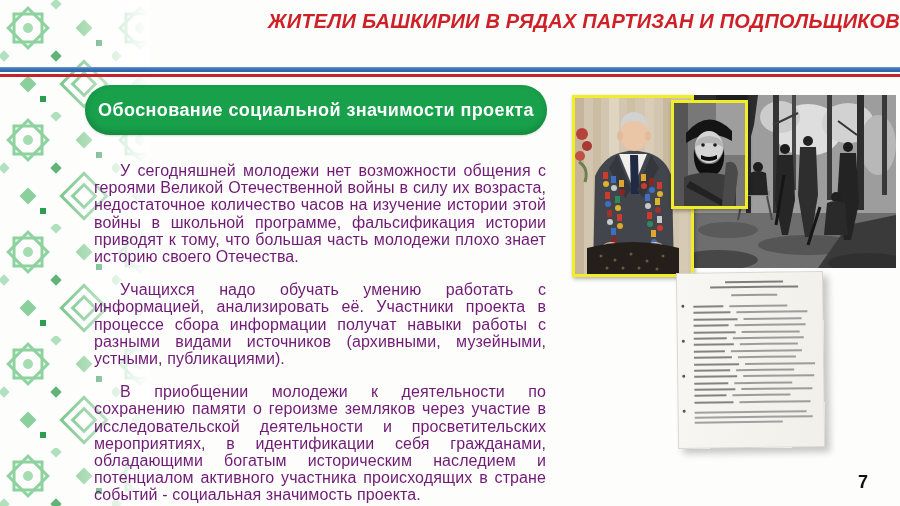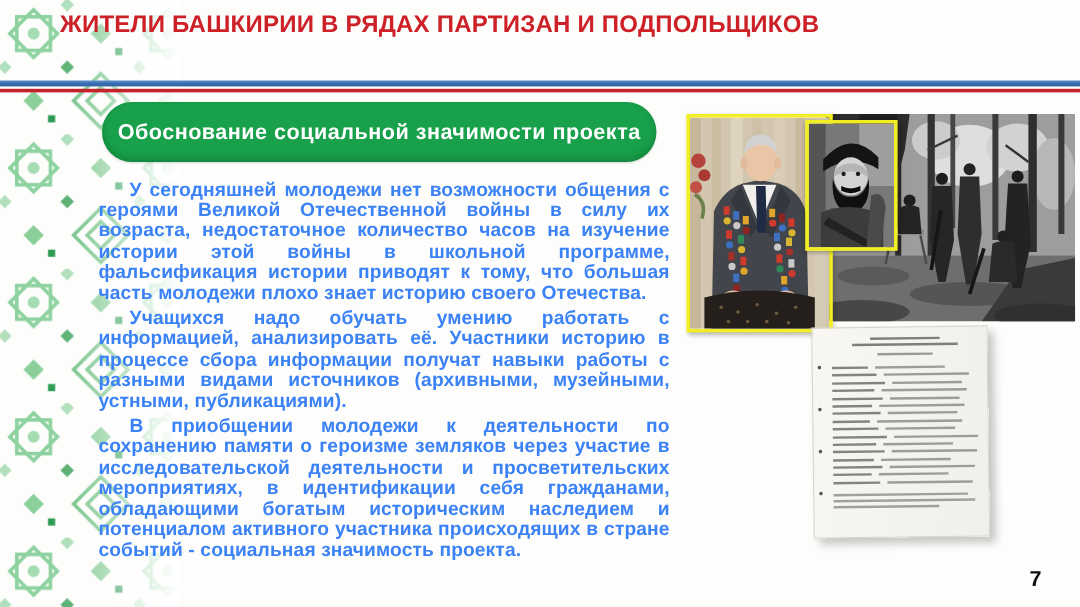--- a/index.html
+++ b/index.html
@@ -3,41 +3,41 @@
 <meta charset="utf-8">
 <style>
   html,body{margin:0;padding:0;background:#e9e9e9;}
   .slide{
     position:relative;width:900px;height:506px;background:#fdfdfc;
     overflow:hidden;font-family:"Liberation Sans",sans-serif;
   }
   
   .ornament{position:absolute;left:0;top:0;width:150px;height:506px;z-index:1;}
   
-  .title-block{position:absolute;left:50px;right:0;top:10px;text-align:left;z-index:3;}
+  .title-block{position:absolute;left:50px;right:0;top:10px;text-align:right;z-index:3;font-style:italic;}
   .title-line{
     color:#cd2127;font-weight:bold;font-size:20px;line-height:23px;letter-spacing:.2px;
   }
   
   .stripe{position:absolute;left:0;width:900px;z-index:3;}
   .stripe.blue{top:67px;height:5px;background:linear-gradient(#6f9bcd,#3a71b4 40%,#2f62a2);}
   .stripe.red{top:74px;height:3px;background:#c5232b;}
   
   .pill{
     position:absolute;left:85px;top:85px;width:462px;height:50px;z-index:4;
     background:#18a04b;border-radius:26px;display:flex;align-items:center;justify-content:center;
     box-shadow:inset 0 -3px 6px rgba(0,60,20,.25), 0 1px 2px rgba(0,0,0,.15);
   }
   .pill span{
     color:#ffffff;font-family:Liberation Sans, sans-serif;font-weight:bold;font-size:18px;letter-spacing:.4px;
   }
   
   .body-text{position:absolute;left:78px;top:146px;width:484px;z-index:4;}
   .body-text p{
-    margin:4px;color:#3b82f6;font-weight:bold;font-size:16px;line-height:17.2px;
+    margin:16px;color:#701a75;font-weight:normal;font-size:16px;line-height:17.2px;
     text-align:justify;text-indent:26px;letter-spacing:.1px;
   }
   
   .photo{position:absolute;overflow:hidden;}
   .photo svg{display:block;width:100%;height:100%;}
   .photo-forest{left:688px;top:95px;width:208px;height:173px;z-index:4;}
   .photo-veteran{left:572px;top:95px;width:116px;height:176px;z-index:5;border:3px solid #f2ee25;box-shadow:1px 2px 4px rgba(0,0,0,.3);}
   .photo-portrait{left:671px;top:100px;width:71px;height:103px;z-index:6;border:3px solid #f2ee25;box-shadow:1px 2px 4px rgba(0,0,0,.35);}
   
   .doc{
@@ -108,21 +108,21 @@
 
   <div class="stripe blue"></div>
   <div class="stripe red"></div>
 
   <div class="pill">
     <span>Обоснование социальной значимости проекта</span>
   </div>
 
   <div class="body-text">
     <p>У сегодняшней молодежи нет возможности общения с героями Великой Отечественной войны в силу их возраста, недостаточное количество часов на изучение истории этой войны в школьной программе, фальсификация истории приводят к тому, что большая часть молодежи плохо знает историю своего Отечества.</p>
-    <p>Учащихся надо обучать умению работать с информацией, анализировать её. Участники историю в процессе сбора информации получат навыки работы с разными видами источников (архивными, музейными, устными, публикациями).</p>
+    <p>Учащихся надо обучать умению работать с информацией, анализировать её. Участники проекта в процессе сбора информации получат навыки работы с разными видами источников (архивными, музейными, устными, публикациями).</p>
     <p>В приобщении молодежи к деятельности по сохранению памяти о героизме земляков через участие в исследовательской деятельности и просветительских мероприятиях, в идентификации себя гражданами, обладающими богатым историческим наследием и потенциалом активного участника происходящих в стране событий - социальная значимость проекта.</p>
   </div>
 
   <div class="photo photo-forest">
     <svg viewBox="0 0 208 173" preserveAspectRatio="none" xmlns="http://www.w3.org/2000/svg">
       <rect width="208" height="173" fill="#9d9d9d"></rect>
       <ellipse cx="120" cy="35" rx="34" ry="26" fill="#dedede"></ellipse>
       <ellipse cx="160" cy="28" rx="26" ry="20" fill="#d2d2d2"></ellipse>
       <ellipse cx="92" cy="22" rx="20" ry="16" fill="#cccccc"></ellipse>
       <ellipse cx="190" cy="50" rx="18" ry="30" fill="#b8b8b8"></ellipse>

